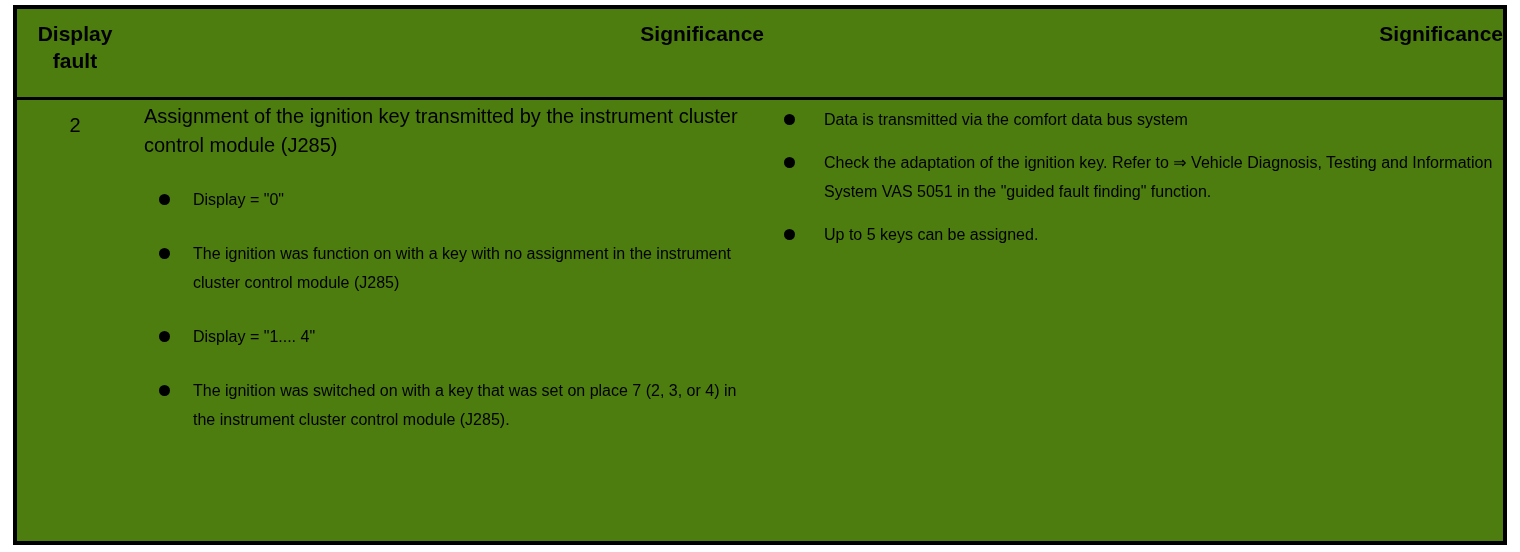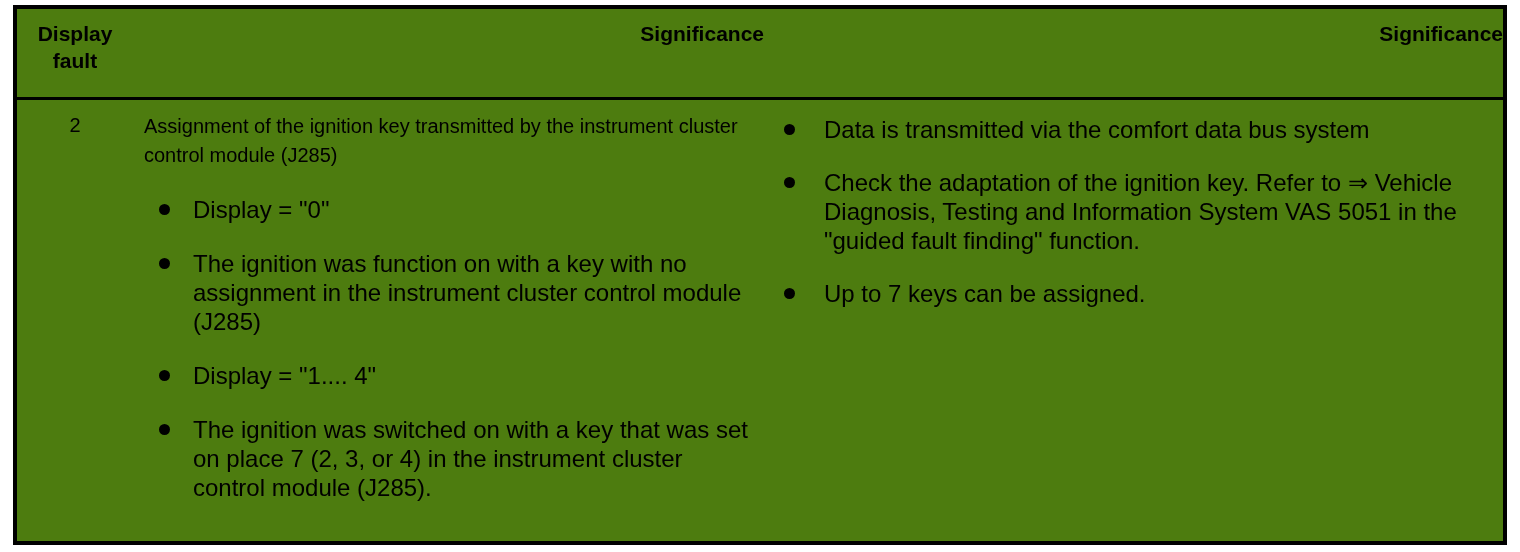--- a/index.html
+++ b/index.html
@@ -71,58 +71,58 @@
   }
 
   
   .cell-zone-body {
     text-align: center;
     font-size: 20px;
     line-height: 26px;
     padding: 12px 4px 0 4px;
   }
   .cell-body-pad {
-    padding: 12px 10px 0 11px;
+    padding: 2px 10px 0 11px;
   }
   .cell-exp .cell-body-pad {
     padding-left: 14px;
   }
 
   .para {
     font-size: 20px;
     line-height: 29px;
     margin: 0;
   }
 
   
   .blist {
     list-style: none;
     margin: 0;
     padding: 0;
   }
   .blist li {
     position: relative;
-    font-size: 24px;
+    font-size: 16px;
     line-height: 29px;
     padding-left: 49px;
     margin-top: 25px;
   }
   .blist li .bullet {
     position: absolute;
     left: 15px;
     top: 0;
     width: 11px;
     height: 11px;
     border-radius: 50%;
     background: #000000;
     transform: translateY(9px);
   }
   .exp-list li {
     padding-left: 46px;
-    margin-top: 24px;
+    margin-top: 14px;
   }
   .exp-list li:first-child {
     margin-top: 3px;
   }
   .exp-list li .bullet {
     left: 6px;
   }
   .sig-list {
     margin-top: 3px;
   }
@@ -193,21 +193,21 @@
               <li>
                 <span class="bullet"></span>
                 <span>Data is transmitted via the comfort data bus system</span>
               </li>
               <li>
                 <span class="bullet"></span>
                 <span>Check the adaptation of the ignition key. Refer to ⇒ Vehicle Diagnosis, Testing and Information System VAS 5051 in the "guided fault finding" function.</span>
               </li>
               <li>
                 <span class="bullet"></span>
-                <span>Up to 7 keys can be assigned.</span>
+                <span>Up to 5 keys can be assigned.</span>
               </li>
             </ul>
           </div>
         </td>
 
       </tr>
     </tbody>
   </table>
 
 </div>

